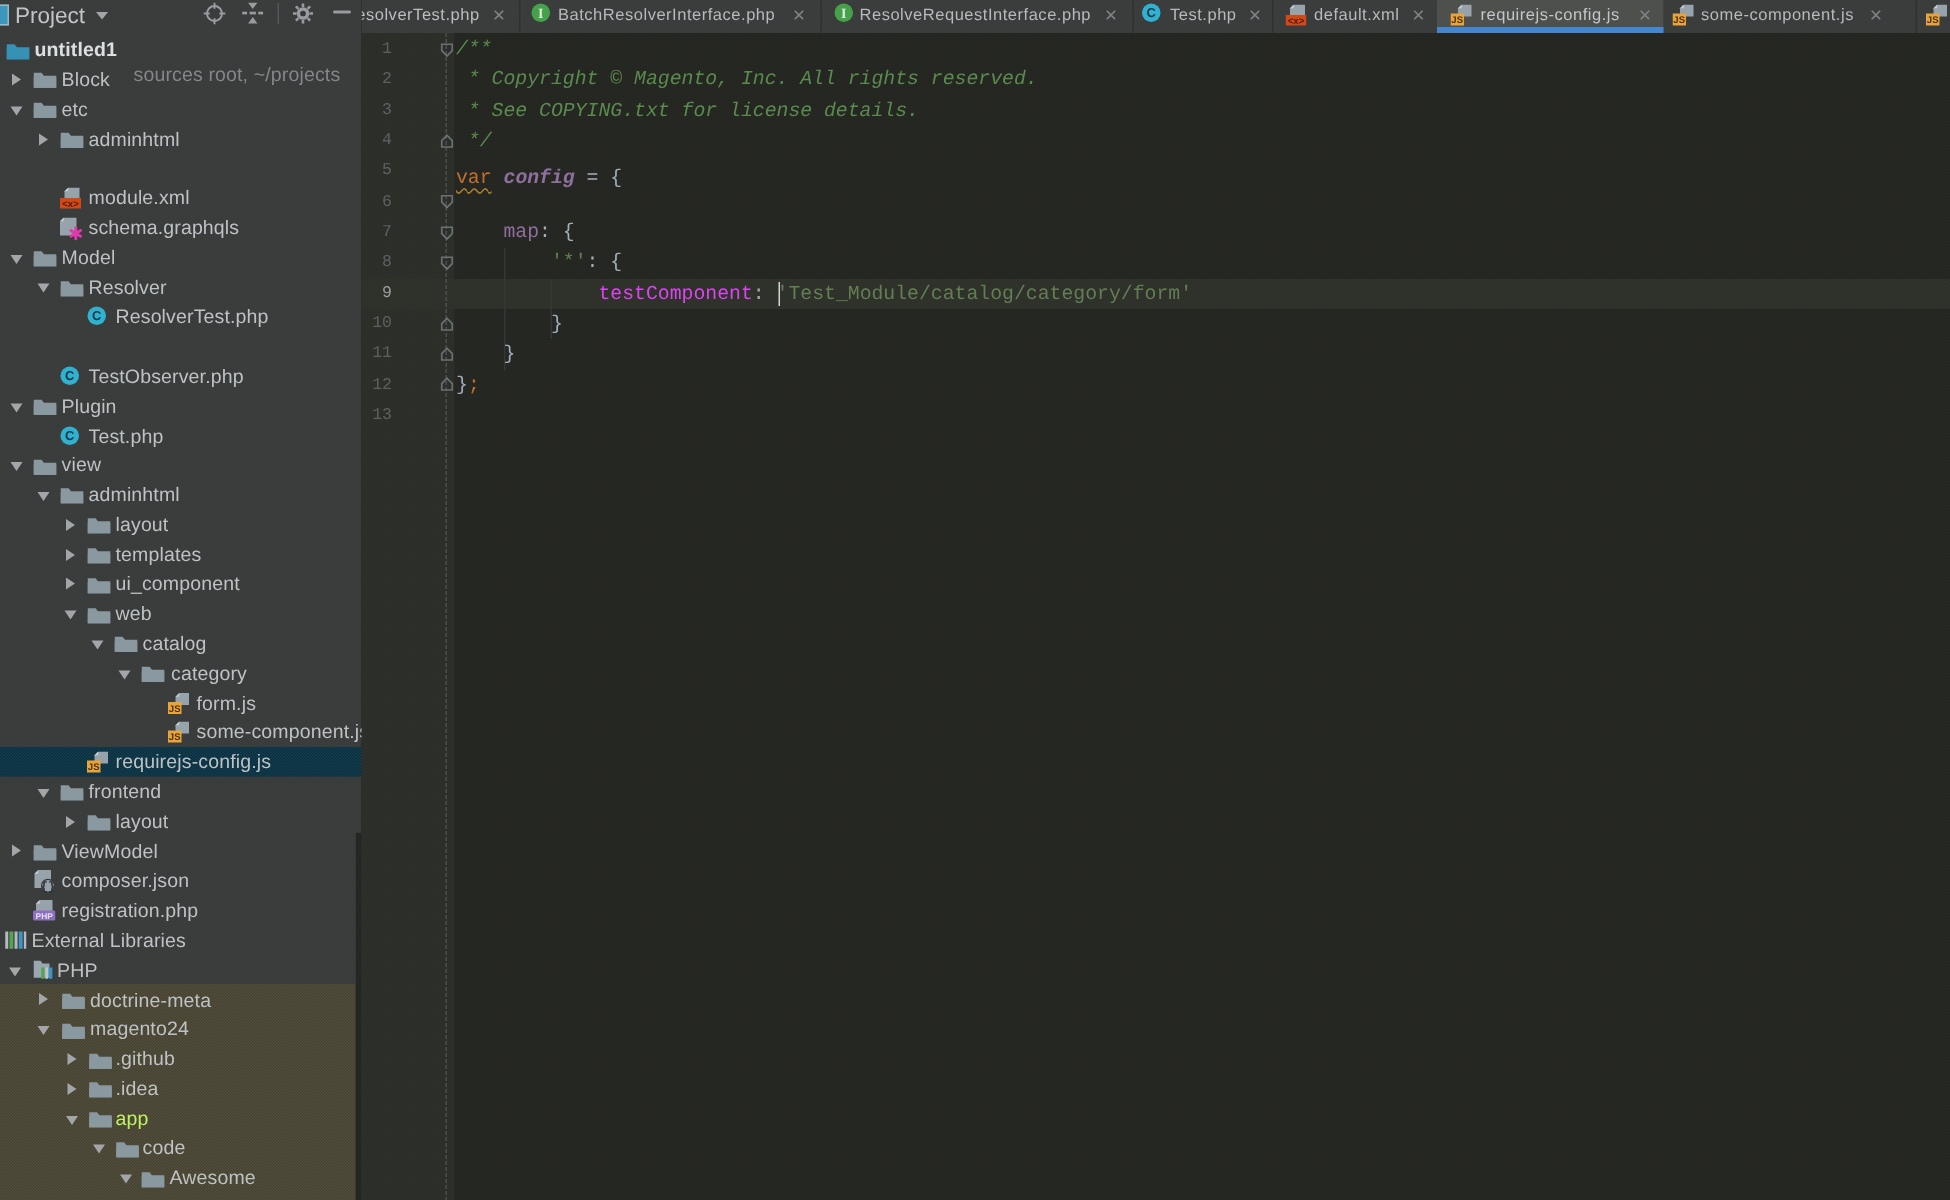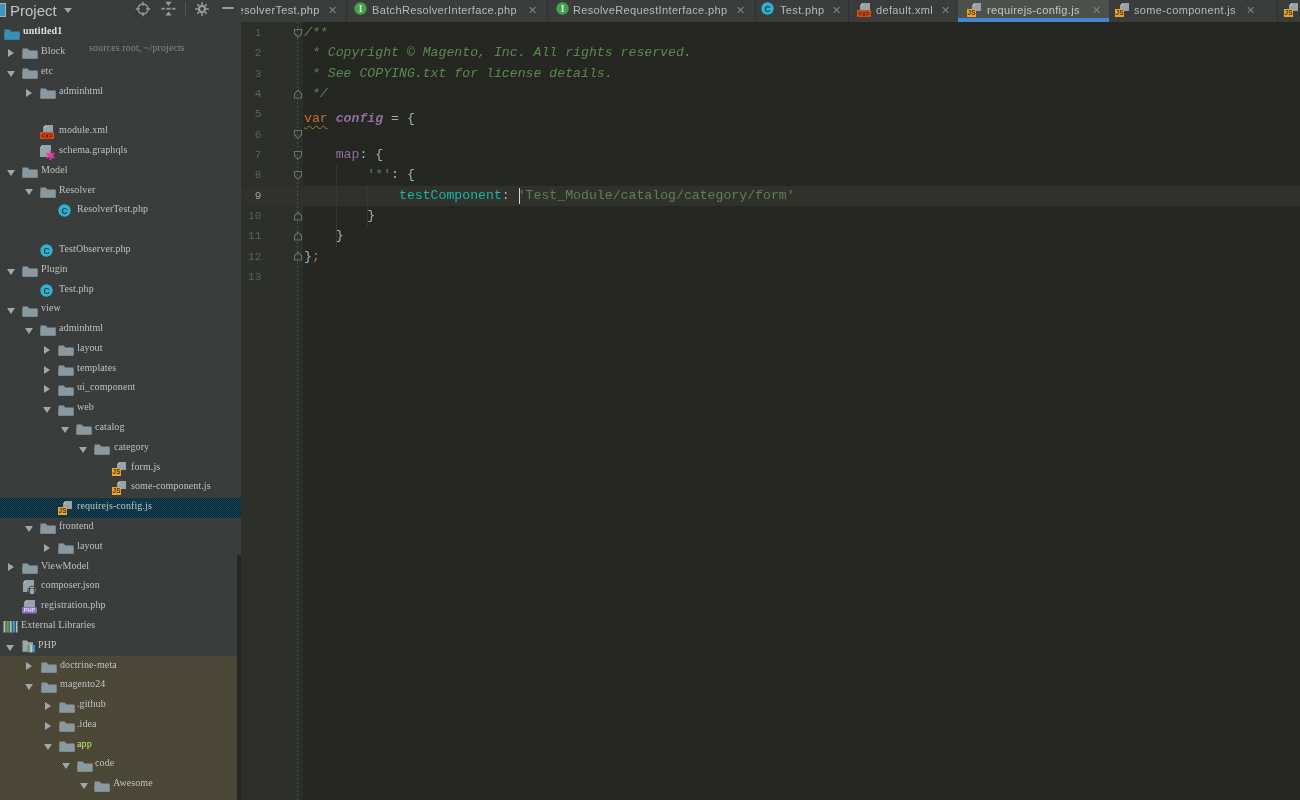--- a/index.html
+++ b/index.html
@@ -1,18 +1,18 @@
 <!DOCTYPE html>
 <html><head><meta charset="utf-8"><style>
 html,body{margin:0;padding:0;}
 body{width:1300px;height:800px;overflow:hidden;position:relative;background:#24252a;
   font-family:"Liberation Sans",sans-serif;-webkit-font-smoothing:antialiased;}
 .abs{position:absolute;}
 .trow{position:absolute;height:20px;width:241px;white-space:nowrap;}
-.tlab{position:absolute;top:2.2px;font-size:10px;color:#c4c7c9;letter-spacing:0.1px;font-family:Liberation Serif, serif;}
+.tlab{position:absolute;top:2.2px;font-size:13px;color:#c4c7c9;letter-spacing:0.1px;}
 .tab{position:absolute;top:0;height:22px;}
 .tabtext{position:absolute;top:4.1px;font-size:11px;color:#bbbec1;letter-spacing:0.35px;white-space:nowrap;}
 .tx{position:absolute;top:3.5px;font-size:11px;color:#7e8285;}
 .cl{position:absolute;left:304px;white-space:pre;font-family:"Liberation Mono",monospace;
   font-size:13.2px;line-height:20.35px;color:#a0adbb;}
 .num{position:absolute;left:241px;width:20.3px;text-align:right;font-family:"Liberation Mono",monospace;
   font-size:11px;line-height:20.35px;color:#5c6164;}
 </style></head><body>
 
 <svg width="0" height="0" style="position:absolute">
@@ -114,21 +114,21 @@
 <svg width="11" height="11" viewBox="0 0 11 11" style="position:absolute;left:293px;top:251.45500000000004px;">
     <path d="M5,1.2 l3.5,3.6 v4.2 h-7 v-4.2 z" fill="none" stroke="#6b7073" stroke-width="1.1"></path>
   </svg>
 <div class="cl" style="top:22.93px;"><span style="color:#5b8a4f;font-style:italic;">/**</span></div>
 <div class="cl" style="top:43.28px;text-align:center;"><span style="color:#5b8a4f;font-style:italic;"> * Copyright © Magento, Inc. All rights reserved.</span></div>
 <div class="cl" style="top:63.63px;"><span style="color:#5b8a4f;font-style:italic;"> * See COPYING.txt for license details.</span></div>
 <div class="cl" style="top:83.98px;"><span style="color:#5b8a4f;font-style:italic;"> */</span></div>
 <div class="cl" style="top:109px;text-align:right;"><span style="color:#c06f2e;text-decoration:underline wavy #a87b2c 1px;text-underline-offset:3px;">var</span> <span style="color:#8e6f9f;font-style:italic;font-weight:bold;">config</span> = {</div>
 <div class="cl" style="top:145.03px;">    <span style="color:#8e6f9f;">map</span>: {</div>
 <div class="cl" style="top:165.38px;">        <span style="color:#637e54;">'*'</span>: {</div>
-<div class="cl" style="top:185.73px;">            <span style="color:#14b8a6;">testComponent</span>: <span style="color:#637e54;">'Test_Module/catalog/category/form'</span></div>
+<div class="cl" style="top:185.73px;">            <span style="color:#d946ef;">testComponent</span>: <span style="color:#637e54;">'Test_Module/catalog/category/form'</span></div>
 <div class="cl" style="top:206.08px;">        }</div>
 <div class="cl" style="top:226.43px;">    }</div>
 <div class="cl" style="top:246.78px;">}<span style="color:#c06f2e;">;</span></div>
 <div class="abs" style="left:518.8px;top:187.9px;width:1.6px;height:16px;background:#d5d5d5;z-index:5;"></div>
 <div class="abs" style="left:241px;top:0px;width:1059px;height:22px;">
     <svg width="1059" height="22" style="position:absolute;left:0;top:0;">
       <rect width="1059" height="22" fill="url(#p-panel)"></rect>
     </svg>
   </div>
 <div class="tab" style="left:241px;width:105px;border-right:1px solid #2e3132;"></div>

